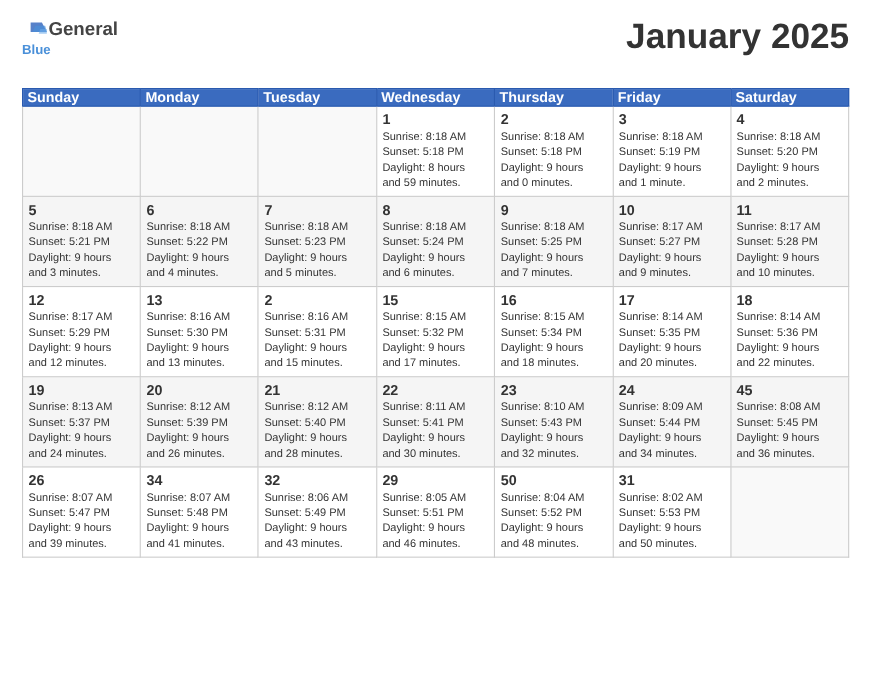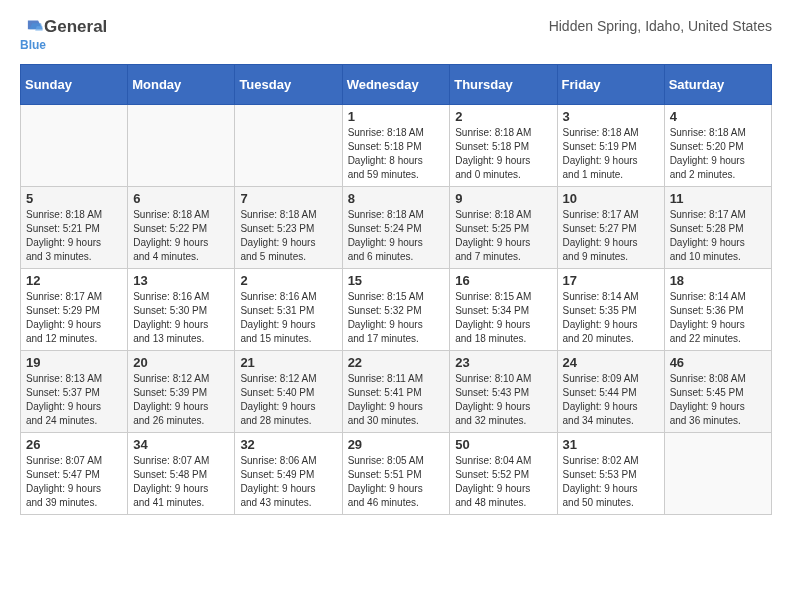--- a/index.html
+++ b/index.html
@@ -10,22 +10,22 @@
       min-height: 612px;
       padding: 0;
     }
     .container {
       width: 792px;
       padding: 16px 20px 10px 20px;
     }
     .header {
       display: flex;
       justify-content: space-between;
-      align-items: flex-start;
-      margin-bottom: 12px;
+      align-items: center;
+      margin-bottom: 28px;
     }
     .logo-icon {
       width: 22px;
       height: 22px;
       margin-left: 2px;
     }
     .title-block {
       text-align: right;
     }
     .calendar-title {
@@ -42,21 +42,21 @@
     .calendar {
       width: 100%;
       border-collapse: collapse;
       border: 1px solid #ccc;
     }
     .calendar th {
       background: #3a6bbf;
       color: #fff;
       font-size: 13px;
       font-weight: bold;
-      padding: 12px 4px;
+      padding: 0 4px;
       text-align: left;
       border: 1px solid #2a5aaf;
     }
     .calendar td {
       vertical-align: top;
       padding: 4px 5px;
       border: 1px solid #ccc;
       font-size: 10.5px;
       color: #333;
       width: 108px;
@@ -111,21 +111,21 @@
         <svg class="logo-icon" viewBox="0 0 30 30">
           <polygon points="8,6 22,6 28,18 8,18" fill="#3a6bbf" opacity="0.85"></polygon>
           <polygon points="14,10 26,10 28,18 10,18" fill="#4a90d9" opacity="0.7"></polygon>
           <polygon points="20,14 28,14 28,20 18,20" fill="#6aaae8" opacity="0.6"></polygon>
         </svg>
         <span class="logo-stacked-general">General</span>
       </div>
       <span class="logo-stacked-blue">Blue</span>
     </div>
     <div class="title-block">
-      <div class="calendar-subtitle">Hidden Spring, Idaho, United States</div>
+      <div class="calendar-title">January 2025</div>
     </div>
   </div>
 
   <table class="calendar">
     <thead>
       <tr>
         <th>Sunday</th>
         <th>Monday</th>
         <th>Tuesday</th>
         <th>Wednesday</th>
@@ -235,21 +235,21 @@
           </td>
           <td>
             <span class="day-number">23</span>
             <div class="day-info">Sunrise: 8:10 AM<br>Sunset: 5:43 PM<br>Daylight: 9 hours<br>and 32 minutes.</div>
           </td>
           <td>
             <span class="day-number">24</span>
             <div class="day-info">Sunrise: 8:09 AM<br>Sunset: 5:44 PM<br>Daylight: 9 hours<br>and 34 minutes.</div>
           </td>
           <td>
-            <span class="day-number">46</span>
+            <span class="day-number">45</span>
             <div class="day-info">Sunrise: 8:08 AM<br>Sunset: 5:45 PM<br>Daylight: 9 hours<br>and 36 minutes.</div>
           </td>
         </tr>
         <tr>
           <td>
             <span class="day-number">26</span>
             <div class="day-info">Sunrise: 8:07 AM<br>Sunset: 5:47 PM<br>Daylight: 9 hours<br>and 39 minutes.</div>
           </td>
           <td>
             <span class="day-number">34</span>

